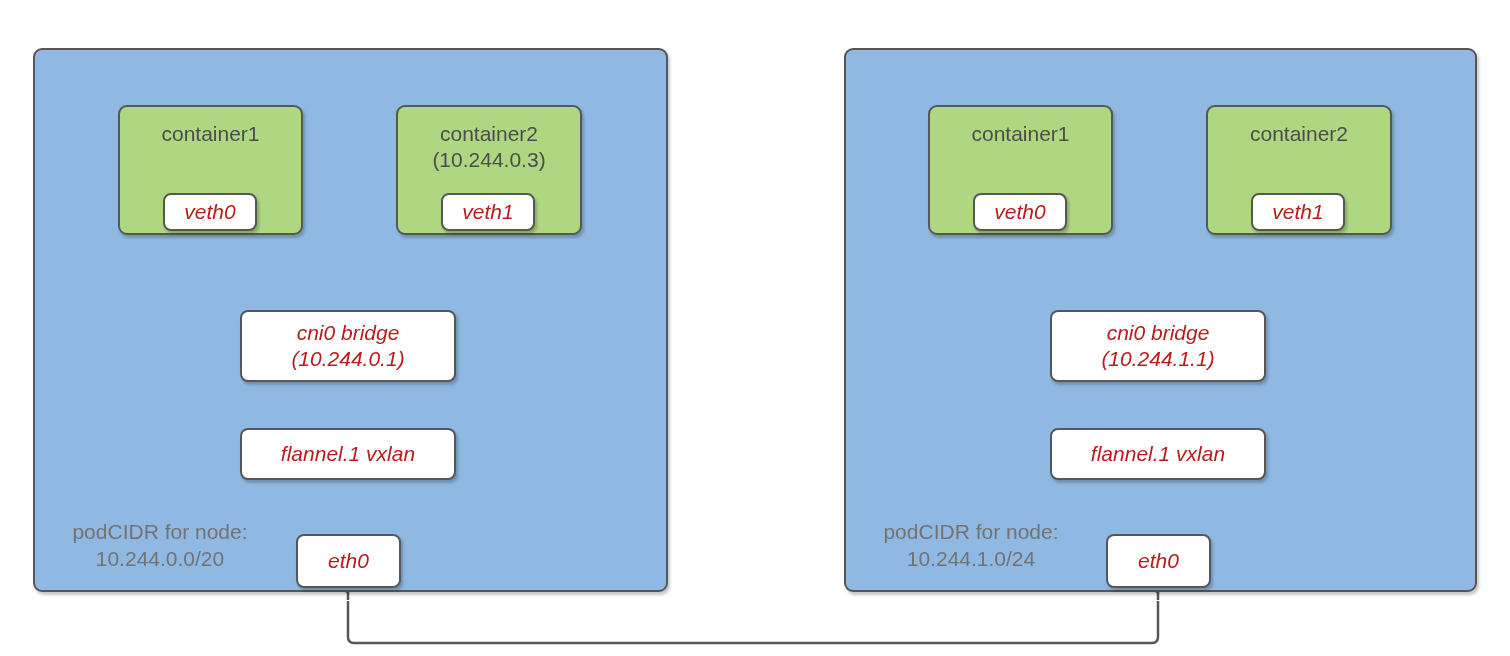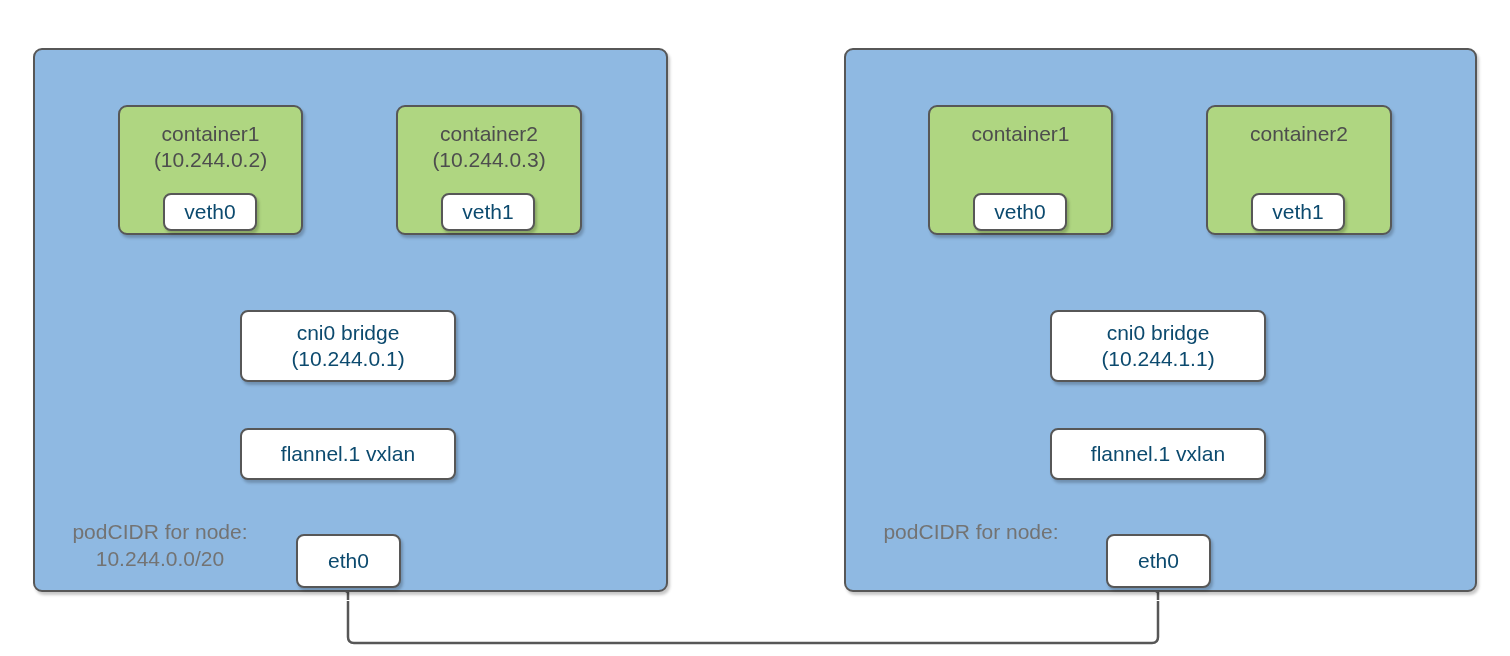--- a/index.html
+++ b/index.html
@@ -54,28 +54,29 @@
   .container-box .cip { display: block; }
 
   
   .iface-box {
     position: absolute;
     background: #FFFFFF;
     border: 2px solid #575757;
     border-radius: 8px;
     box-sizing: border-box;
     box-shadow: 2px 3px 3px rgba(0,0,0,0.22);
-    color: #0c4a6e;
+    color: #b91c1c;
     font-size: 21px;
     line-height: 26px;
     text-align: center;
     display: flex;
     flex-direction: column;
     align-items: center;
     justify-content: center;
+    font-style: italic;
   }
   .iface-box .l2 { display: block; }
 
   
   .cidr-caption {
     position: absolute;
     color: #737373;
     font-size: 21px;
     line-height: 27px;
     text-align: center;
@@ -133,21 +134,20 @@
       <path d="M348,600 L348,589" marker-end="url(#arrUp)"></path>
       <path d="M348,601 L348,637 Q348,643 354,643 L1152,643 Q1158,643 1158,637 L1158,601"></path>
       <path d="M1158,600 L1158,589" marker-end="url(#arrUp)"></path>
     </g>
   </svg>
 
   <div class="node-box" style="left:33px; top:48px; width:635px; height:544px;"></div>
 
   <div class="container-box" style="left:118px; top:105px; width:185px; height:130px;">
     <span class="cname">container1</span>
-    <span class="cip">(10.244.0.2)</span>
   </div>
   <div class="iface-box" style="left:163px; top:193px; width:94px; height:38px;">
     <span>veth0</span>
   </div>
 
   <div class="container-box" style="left:396px; top:105px; width:186px; height:130px;">
     <span class="cname">container2</span>
     <span class="cip">(10.244.0.3)</span>
   </div>
   <div class="iface-box" style="left:441px; top:193px; width:94px; height:38px;">
@@ -196,15 +196,16 @@
   <div class="iface-box" style="left:1050px; top:428px; width:216px; height:52px;">
     <span>flannel.1 vxlan</span>
   </div>
 
   <div class="iface-box" style="left:1106px; top:534px; width:105px; height:54px;">
     <span>eth0</span>
   </div>
 
   <div class="cidr-caption" style="left:866px; top:518px;">
     <span>podCIDR for node:</span>
+    <span>10.244.1.0/24</span>
   </div>
 
 </div>
 
 </body></html>

